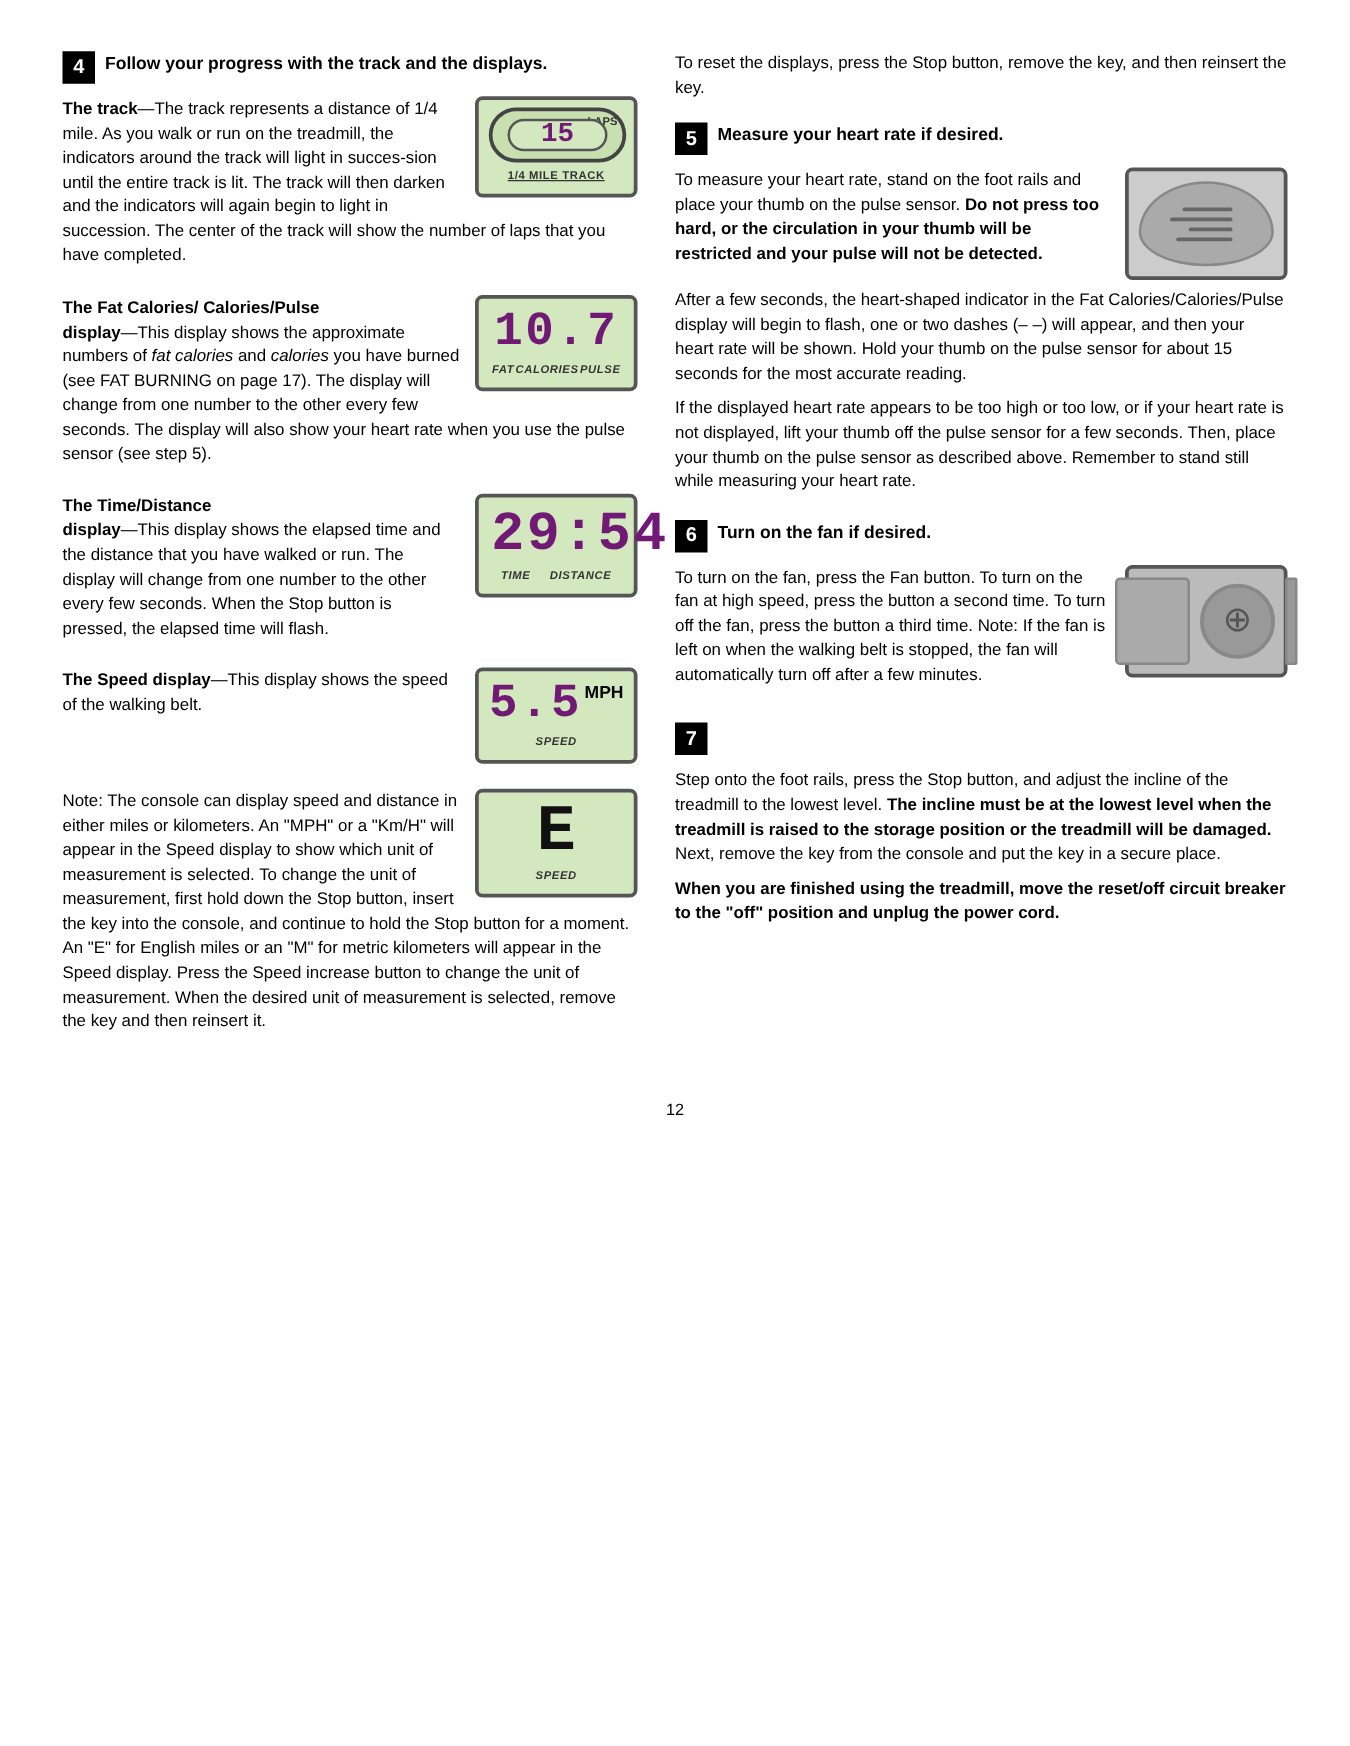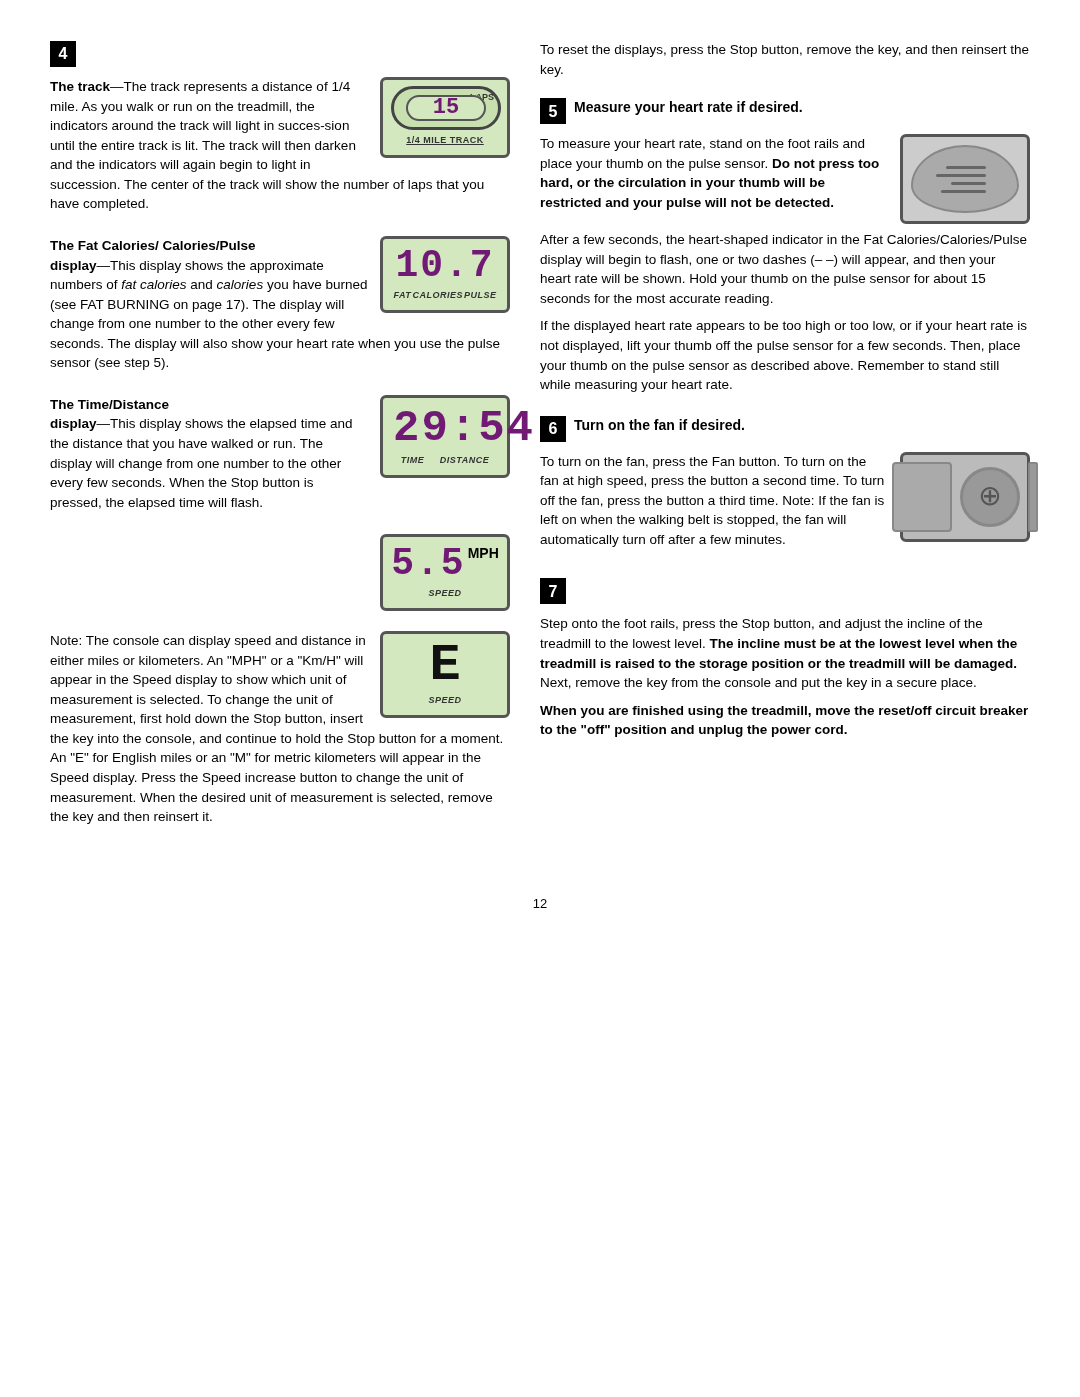--- a/index.html
+++ b/index.html
@@ -210,21 +210,21 @@
       color: #555;
     }
 
     p { margin-bottom: 8px; }
     .bold { font-weight: bold; }
     .italic { font-style: italic; }
     .clearfix::after { content: ''; display: block; clear: both; }
 
     .page-number {
       text-align: center;
-      margin-top: 46px;
+      margin-top: 30px;
       font-size: 13px;
     }
 
     
     .right-step {
       margin-bottom: 20px;
     }
 
     
     .lcd-e-number {
@@ -240,20 +240,21 @@
 <body>
 
 <div class="page-layout">
 
   <div class="left-col">
 
     <div class="step-header">
       <div class="step-number-box">
         <span>4</span>
       </div>
+      <div class="step-title">Follow your progress with the track and the displays.</div>
     </div>
 
     <div class="section-block clearfix">
       <div class="display-wrap">
         <div class="track-display">
           <div class="track-oval">
             <span class="track-laps-label">LAPS</span>
             <div class="track-oval-inner">
               <span class="track-laps-num">15</span>
             </div>
@@ -304,20 +305,23 @@
         <div class="lcd-display">
           <div style="display:flex;align-items:flex-start;justify-content:center;">
             <span class="lcd-number">5.5</span>
             <span class="mph-label">MPH</span>
           </div>
           <div class="lcd-label-row">
             <span>SPEED</span>
           </div>
         </div>
       </div>
+      <p>
+        <span class="bold">The Speed display</span><span>—This display shows the speed of the walking belt.</span>
+      </p>
     </div>
 
     <div class="section-block clearfix">
       <div class="display-wrap">
         <div class="lcd-display">
           <span class="lcd-e-number">E</span>
           <div class="lcd-label-row">
             <span>SPEED</span>
           </div>
         </div>

